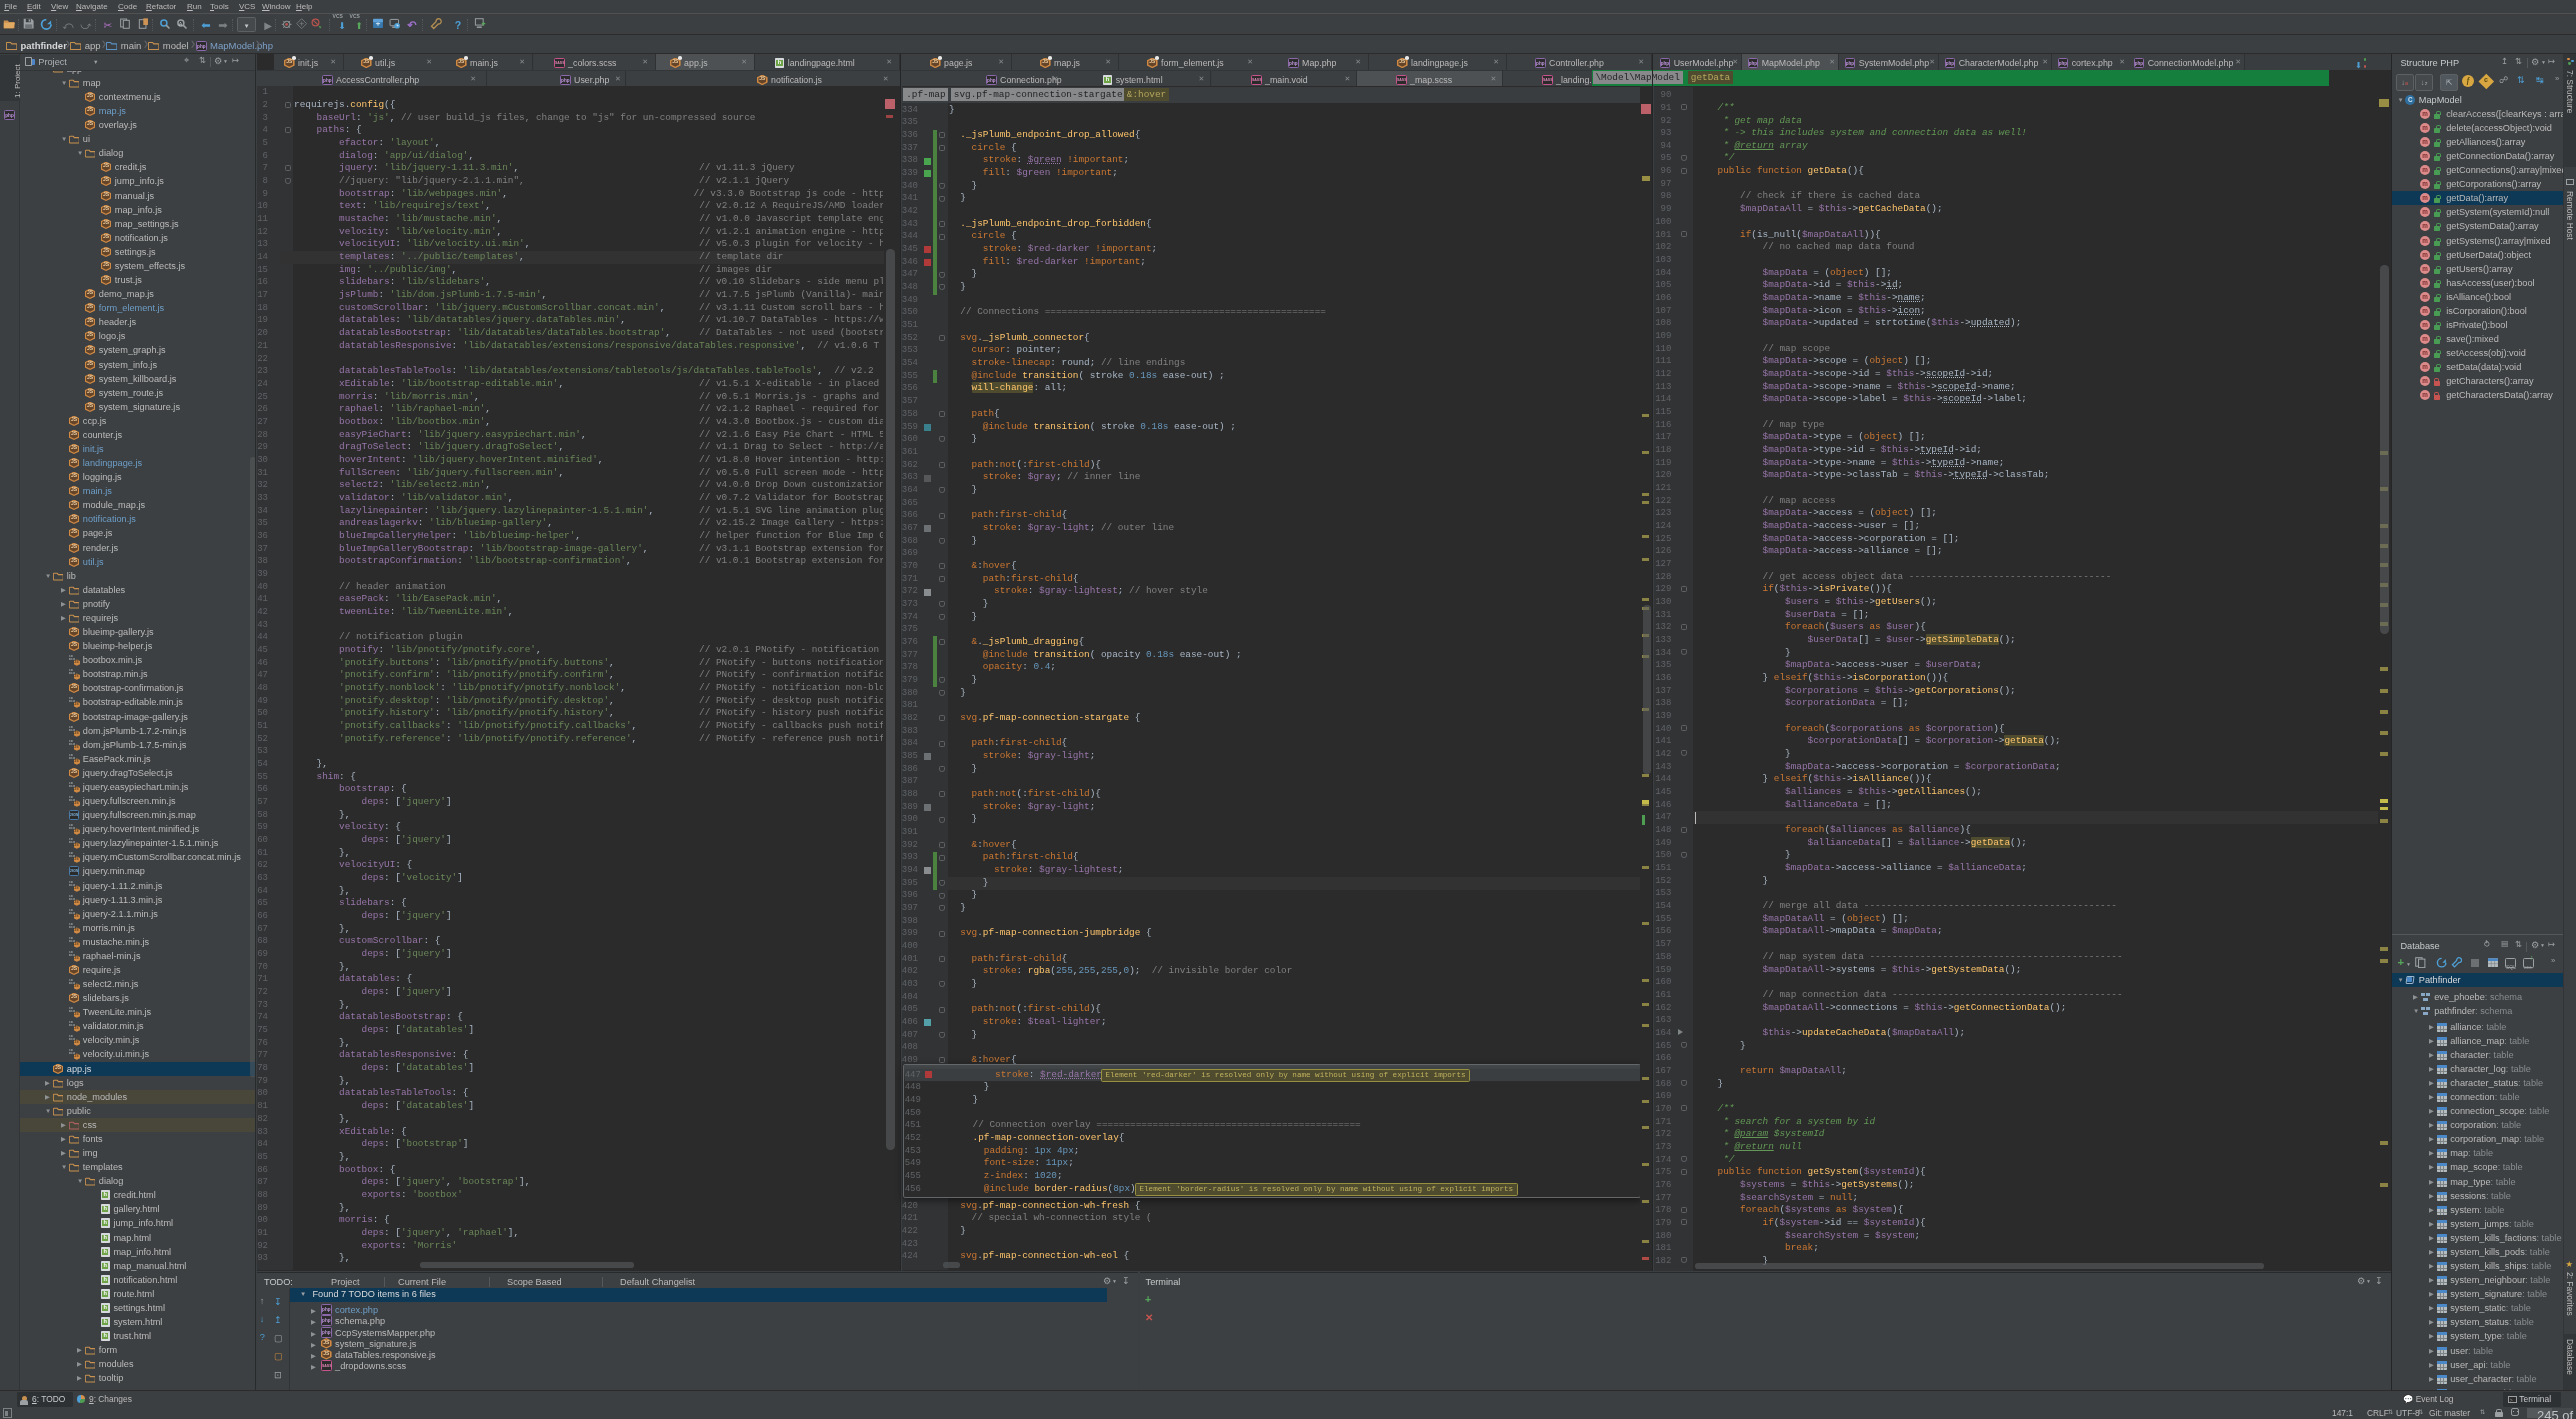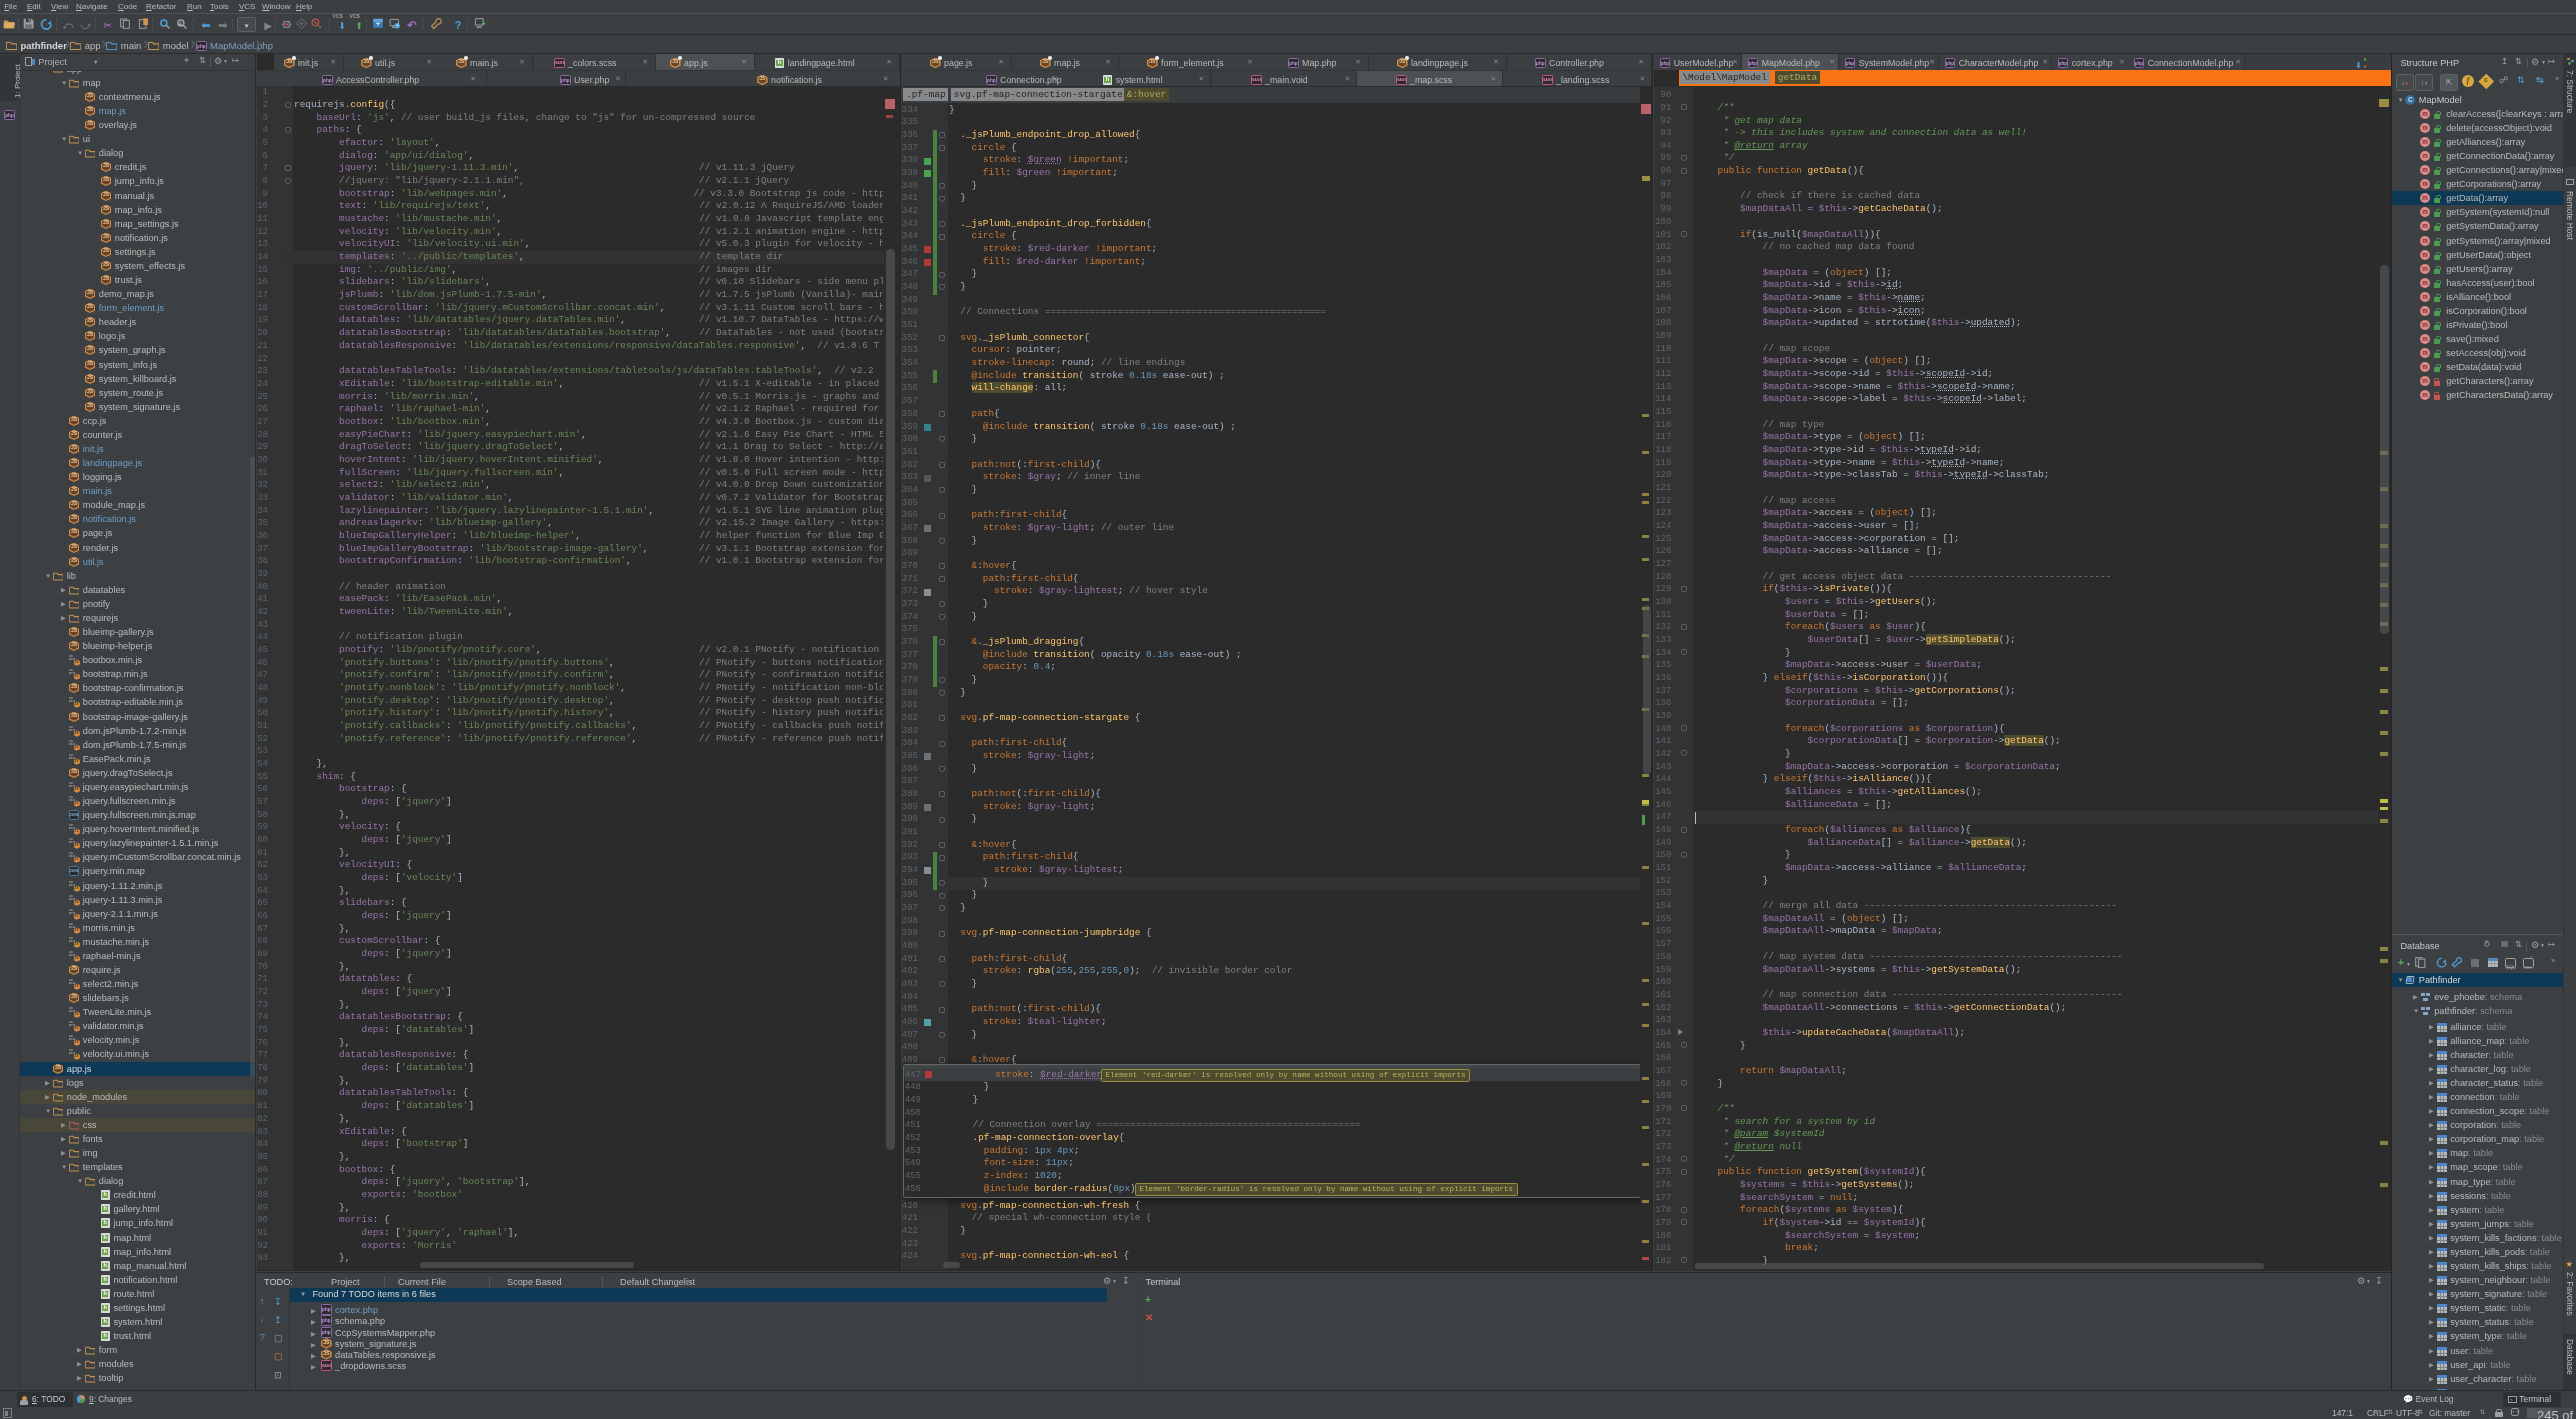--- a/index.html
+++ b/index.html
@@ -956,21 +956,21 @@
   </div>
 <div class="abs" style="left:2052px;top:54px;width:77px;height:16px;background:#3c3f41;border-right:0.7px solid #2f3133">
 <div style="position:absolute;left:5.6px;top:2.1px;white-space:nowrap"><span class="ic" style="width:10.6px;height:10.6px;background:#2b2b2b;border:0.7px solid #8a68aa;border-radius:1.4px;position:relative"><span style="position:absolute;left:0;right:0;top:2.1px;text-align:center;font:bold 4.6px 'Liberation Sans';color:#c39ae0">php</span></span><span class="tabtx">cortex.php</span></div>
 <span class="x" style="position:absolute;right:2.8px;top:3.5px">✕</span>
   </div>
 <div class="abs" style="left:2128px;top:54px;width:117px;height:16px;background:#3c3f41;border-right:0.7px solid #2f3133">
 <div style="position:absolute;left:5.6px;top:2.1px;white-space:nowrap"><span class="ic" style="width:10.6px;height:10.6px;background:#2b2b2b;border:0.7px solid #8a68aa;border-radius:1.4px;position:relative"><span style="position:absolute;left:0;right:0;top:2.1px;text-align:center;font:bold 4.6px 'Liberation Sans';color:#c39ae0">php</span></span><span class="tabtx">ConnectionModel.php</span></div>
 <span class="x" style="position:absolute;right:2.8px;top:3.5px">✕</span>
   </div>
 <div class="abs" style="left:2355px;top:58px;width:11.3px;height:11.3px"><span style="color:#4d9fd6;font-size:8.4px">⬇</span><span style="position:absolute;right:0;top:0;width:2.8px;height:2.8px;background:#4f9d53;border-radius:50%"></span><span style="position:absolute;right:0;bottom:1.4px;width:2.8px;height:2.8px;background:#b8544f;border-radius:50%"></span></div>
-<div class="abs" style="left:1679px;top:70px;width:737px;height:16px;background:#f97316">
+<div class="abs" style="left:1592px;top:70px;width:737px;height:16px;background:#15803d">
 <span class="abs mono" style="left:0.7px;top:1.4px;background:#87898b;color:#222426;font-size:9.4px;padding:0.7px 2.8px">\Model\MapModel</span>
 <span class="abs mono" style="left:96px;top:1.4px;background:#4e4b2f;color:#b6a75e;font-size:9.4px;padding:0.7px 2.8px">getData</span>
 </div>
 <div class="abs" style="left:1690px;top:811px;width:689px;height:12.7px;background:#323232"></div>
 <div class="abs" style="left:1654px;top:87px;width:722px;height:1184px;overflow:hidden">
 <div class="abs" style="left:0;top:0;width:39px;height:1184px;background:#313335"></div>
 <div class="ln" style="left:-10.6px;top:2.1px;width:28px">90</div>
 <div class="ln" style="left:-10.6px;top:15px;width:28px">91</div>
 <div class="cl" style="left:41px;top:15px"><span class="w">    </span><span class="d">/**</span></div>
 <div class="ln" style="left:-10.6px;top:27.5px;width:28px">92</div>

